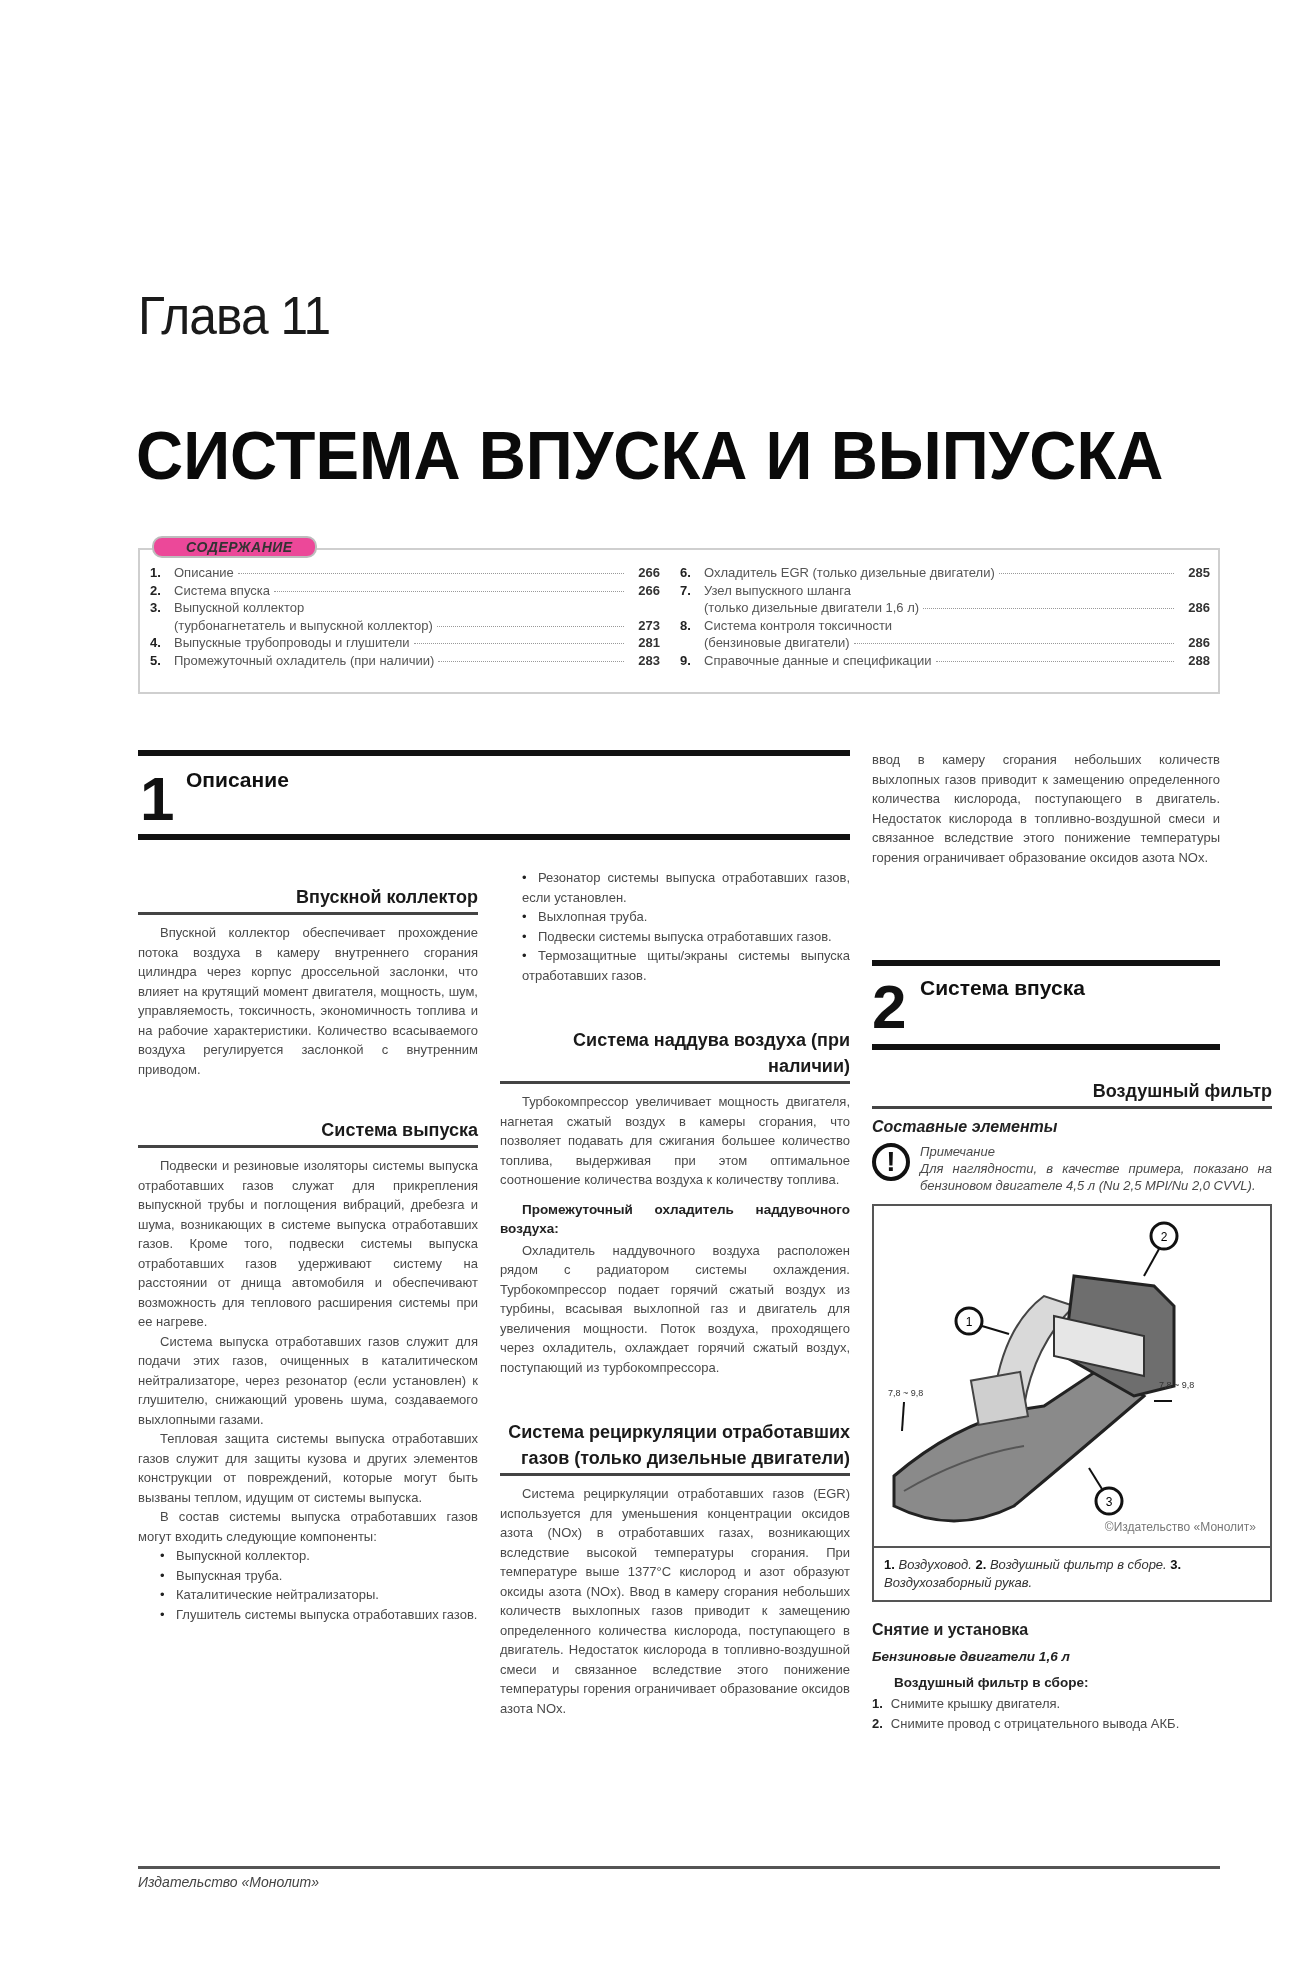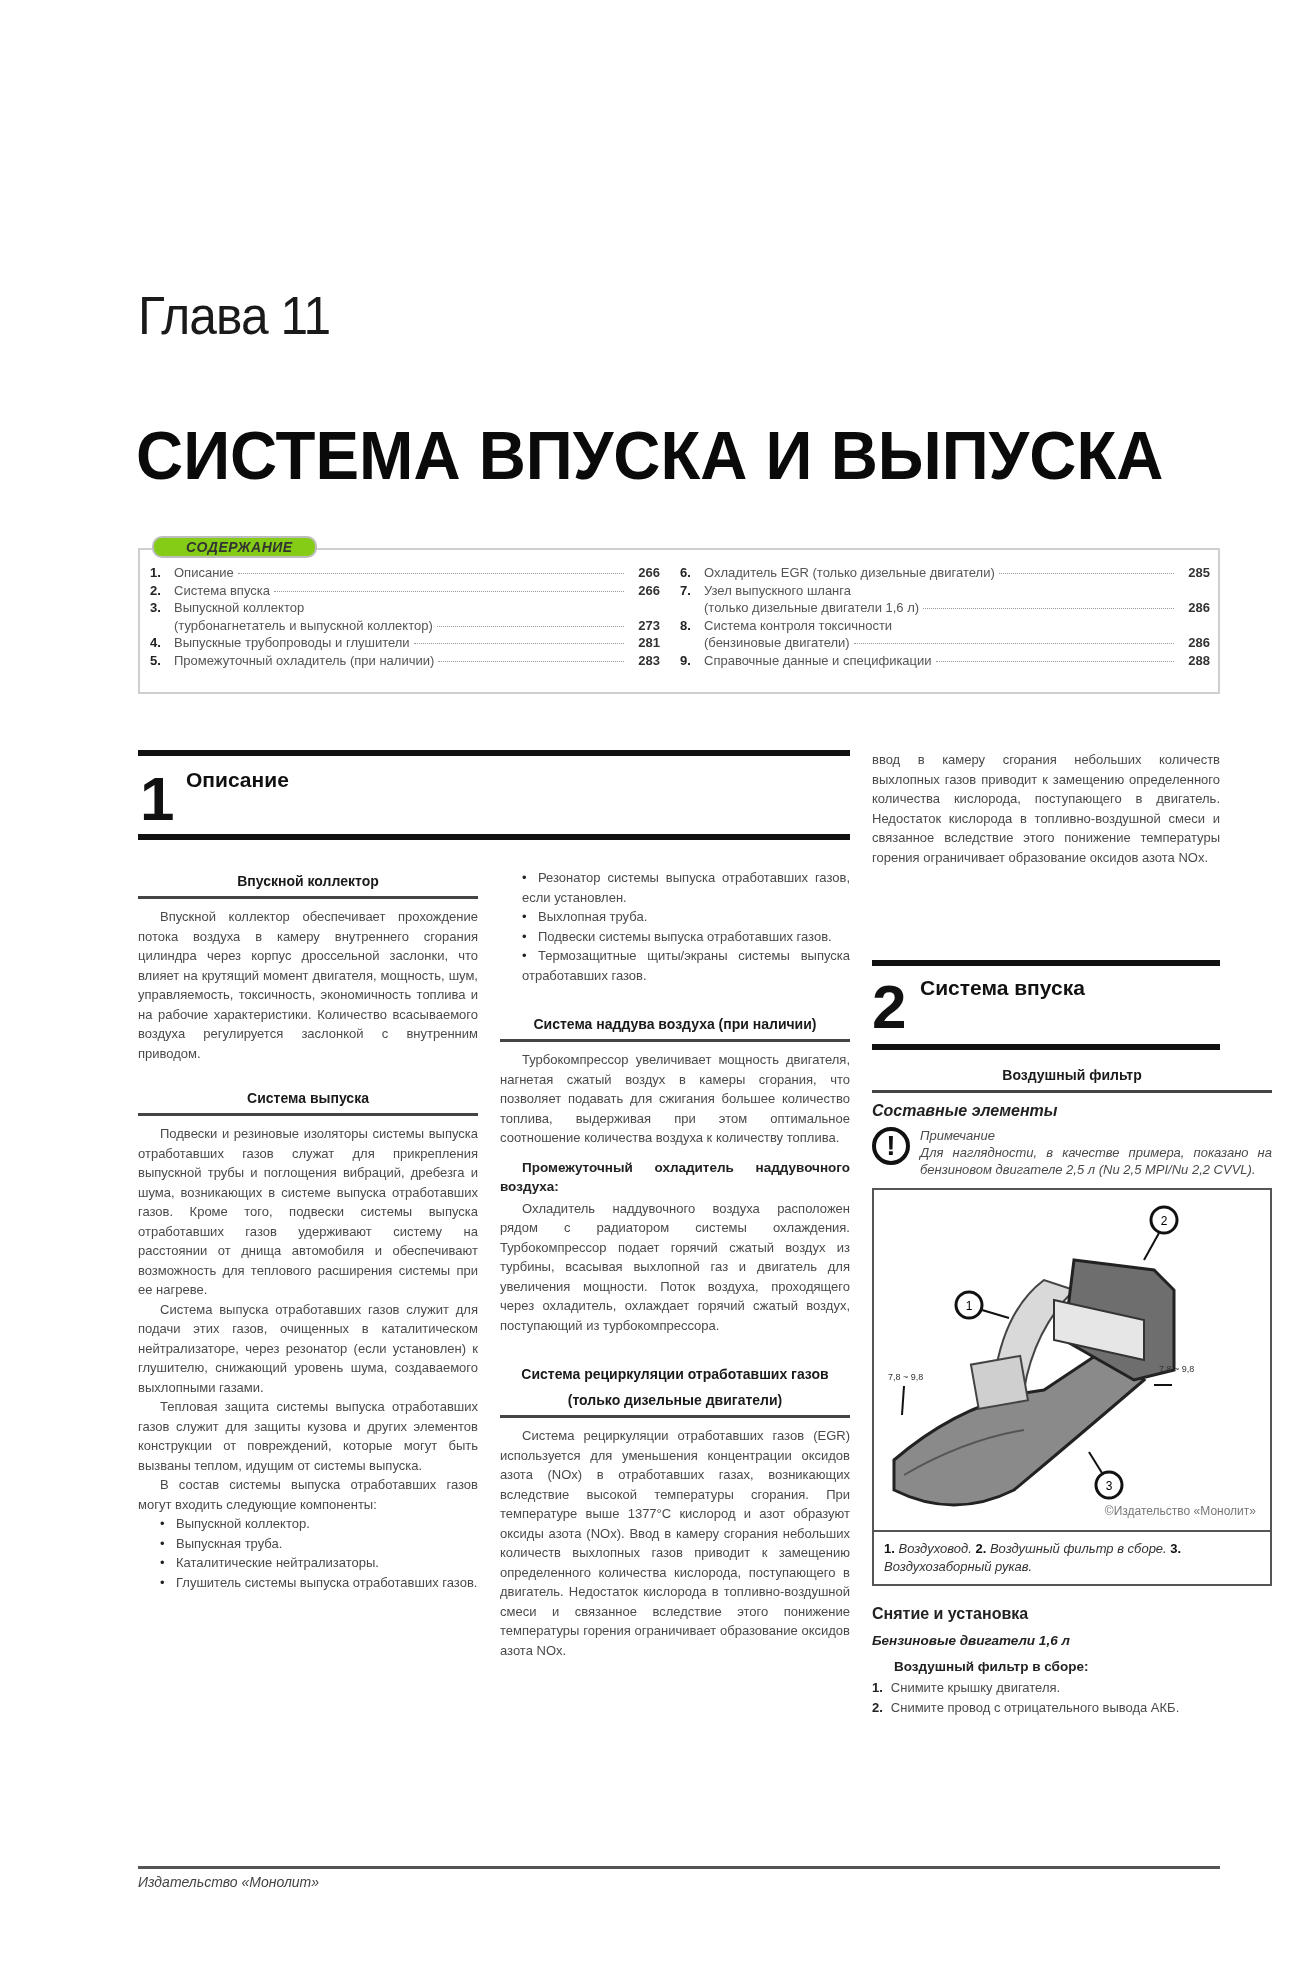--- a/index.html
+++ b/index.html
@@ -5,21 +5,21 @@
   html, body { margin: 0; padding: 0; background: #ffffff; }
   body { width: 1300px; height: 1969px; position: relative; overflow: hidden;
          font-family: "Liberation Sans", sans-serif; color: #111; }
   .chapter { position: absolute; left: 138px; top: 284px; font-size: 54px; font-weight: 400;
              letter-spacing: -1px; color: #1a1a1a; transform: scaleX(0.92); transform-origin: left; }
   .title { position: absolute; left: 136px; top: 416px; font-size: 68px; font-weight: 700;
            letter-spacing: 0px; color: #0a0a0a; transform: scaleX(0.96); transform-origin: left; white-space: nowrap; }
 
   .toc { position: absolute; left: 138px; top: 548px; width: 1082px; height: 146px;
          border: 2px solid #cfcfcf; box-sizing: border-box; }
-  .toc-label { position: absolute; left: 12px; top: -14px; background: #84cc16; border: 2px solid #bdbdbd;
+  .toc-label { position: absolute; left: 12px; top: -14px; background: #ec4899; border: 2px solid #bdbdbd;
                border-radius: 10px; padding: 1px 22px 1px 32px; font-size: 14px; font-weight: 700;
                font-style: italic; color: #333; letter-spacing: 0.5px; }
   .toc-col { position: absolute; top: 14px; font-size: 13px; line-height: 17.5px; color: #555; }
   .toc-col.left { left: 10px; width: 510px; }
   .toc-col.right { left: 540px; width: 530px; }
   .toc-row { display: flex; align-items: baseline; }
   .toc-num { width: 24px; font-weight: 700; color: #222; flex: none; }
   .toc-text { white-space: nowrap; }
   .toc-dots { flex: 1; border-bottom: 1px dotted #999; margin: 0 4px; transform: translateY(-3px); }
   .toc-page { flex: none; font-weight: 700; color: #333; width: 32px; text-align: right; }
@@ -27,23 +27,23 @@
   .col { position: absolute; font-size: 13px; line-height: 19.5px; color: #4a4a4a; text-align: justify; }
   .col p { margin: 0; text-indent: 22px; }
   .c1 { left: 138px; top: 868px; width: 340px; }
   .c2 { left: 500px; top: 868px; width: 350px; }
   .c3 { left: 872px; top: 750px; width: 348px; }
 
   .sec-bar { position: absolute; height: 6px; background: #111; }
   .sec-num { position: absolute; font-size: 62px; font-weight: 700; color: #111; line-height: 1; }
   .sec-title { position: absolute; font-size: 21px; font-weight: 700; color: #111; }
 
-  .h2 { font-family: "Liberation Sans", sans-serif; font-size: 14px; line-height: 26px; font-weight: 700;
-        color: #1a1a1a; border-bottom: 3px solid #444; padding-bottom: 2px; margin: 0 0 8px 0;
-        text-align: center; }
+  .h2 { font-family: "Liberation Sans", sans-serif; font-size: 18px; line-height: 26px; font-weight: 700;
+        color: #1a1a1a; border-bottom: 3px solid #444; padding-bottom: 2px; margin: 16px 0 8px 0;
+        text-align: right; }
   .h3 { font-size: 16px; font-weight: 700; font-style: italic; color: #222; margin: 8px 0 6px 0; text-align: left; }
   .h4 { font-size: 13.5px; font-weight: 700; color: #222; margin: 10px 0 2px 0; text-align: justify; text-indent: 22px; }
   .bullet { padding-left: 22px; text-indent: 0 !important; }
   .bullet::before { content: "•"; display: inline-block; width: 16px; color: #222; }
   .num-item { text-indent: 0 !important; }
   .num-item b { color: #222; margin-right: 8px; }
 
   .note { display: flex; gap: 10px; margin: 4px 0 10px 0; font-style: italic; font-size: 13px; line-height: 17px; }
   .note-icon { flex: none; width: 38px; height: 38px; border: 4px solid #111; border-radius: 50%;
                display: flex; align-items: center; justify-content: center; font-size: 28px; font-weight: 700;
@@ -180,21 +180,21 @@
 <div class="col c3">
   <p style="text-indent:0;">ввод в камеру сгорания небольших количеств выхлопных газов приводит к замещению определенного количества кислорода, поступающего в двигатель. Недостаток кислорода в топливно-воздушной смеси и связанное вследствие этого понижение температуры горения ограничивает образование оксидов азота NOx.</p>
 </div>
 <div class="col" style="left:872px; top:1062px; width:400px;">
   <div class="h2">Воздушный фильтр</div>
   <div class="h3">Составные элементы</div>
   <div class="note">
     <div class="note-icon">!</div>
     <div>
       <div>Примечание</div>
-      <div>Для наглядности, в качестве примера, показано на бензиновом двигателе 2,5 л (Nu 2,5 MPI/Nu 2,2 CVVL).</div>
+      <div>Для наглядности, в качестве примера, показано на бензиновом двигателе 4,5 л (Nu 2,5 MPI/Nu 2,0 CVVL).</div>
     </div>
   </div>
   <div class="figure">
     <div class="figure-img">
       <svg width="344" height="340" viewBox="0 0 344 340">
 
         <path d="M20 270 Q90 210 170 200 L230 160 L270 190 Q200 250 140 300 Q80 330 20 300 Z" fill="#8a8a8a" stroke="#222" stroke-width="3"></path>
         <path d="M30 285 Q90 250 150 240" stroke="#555" stroke-width="2" fill="none"></path>
 
         <path d="M120 190 Q130 120 170 90 L200 100 Q160 140 150 200 Z" fill="#d9d9d9" stroke="#444" stroke-width="2"></path>

